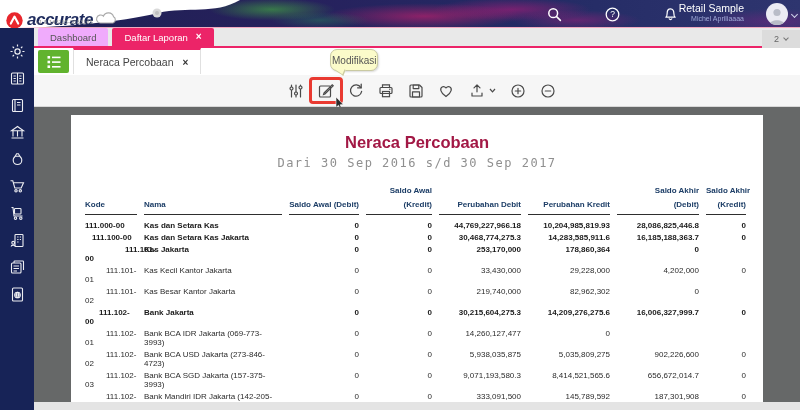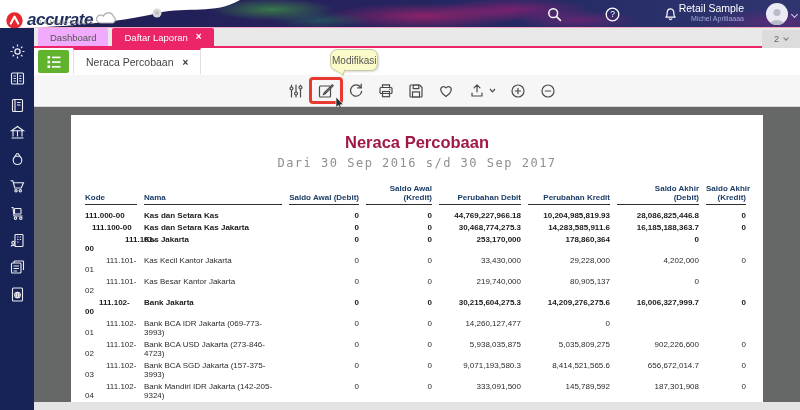--- a/index.html
+++ b/index.html
@@ -85,21 +85,21 @@
   .page { position:absolute; left:37px; top:8px; width:692px; bottom:0; background:#fff;
           overflow:hidden; padding-top:18px; }
   .rpt-title { text-align:center; font-size:16.5px; font-weight:bold; color:#a21845; }
   .rpt-subtitle { text-align:center; font-size:12px; color:#8f8f8f; letter-spacing:1.5px;
                   font-family:"DejaVu Sans Mono", monospace; margin-top:4px; }
 
   .rtable { --cols:52px 138px 70px 66px 82px 82px 82px 40px; margin:14px 15px 0 14px; }
   .thead, .tr { display:grid; grid-template-columns:var(--cols); column-gap:7px; }
   .thead { align-items:end; }
   .th { font-size:8px; font-weight:bold; color:#1c3d66; border-bottom:1.5px solid #2e2e2e;
-        padding-bottom:2px; white-space:nowrap; line-height:9px; }
+        padding-bottom:2px; white-space:nowrap; line-height:14px; }
   .th.num { text-align:right; }
   .tbody { margin-top:4px; }
   .td { font-size:8px; line-height:9px; padding:1.5px 0; color:#2b2b2b; }
   .td.num { text-align:right; }
   .tr.b .td { font-weight:bold; color:#1a1a1a; }
   .cl { display:block; }
 
   .bottomstrip { height:8px; background:#e4e4e4; }
 </style>
 </head>
@@ -395,21 +395,21 @@
               </div>
               <div class="tr">
                 <div class="td c0">
                   <span class="cl" style="padding-left: 21px;">111.101-</span>
                   <span class="cl">02</span>
                 </div>
                 <div class="td c1">Kas Besar Kantor Jakarta</div>
                 <div class="td num c2">0</div>
                 <div class="td num c3">0</div>
                 <div class="td num c4">219,740,000</div>
-                <div class="td num c5">80,905,137</div>
+                <div class="td num c5">82,962,302</div>
                 <div class="td num c7">0</div>
               </div>
               <div class="tr b">
                 <div class="td c0"><span style="padding-left: 14px;">111.102-00</span></div>
                 <div class="td c1">Bank Jakarta</div>
                 <div class="td num c2">0</div>
                 <div class="td num c3">0</div>
                 <div class="td num c4">30,215,604,275.3</div>
                 <div class="td num c5">14,209,276,275.6</div>
                 <div class="td num c6">16,006,327,999.7</div>

